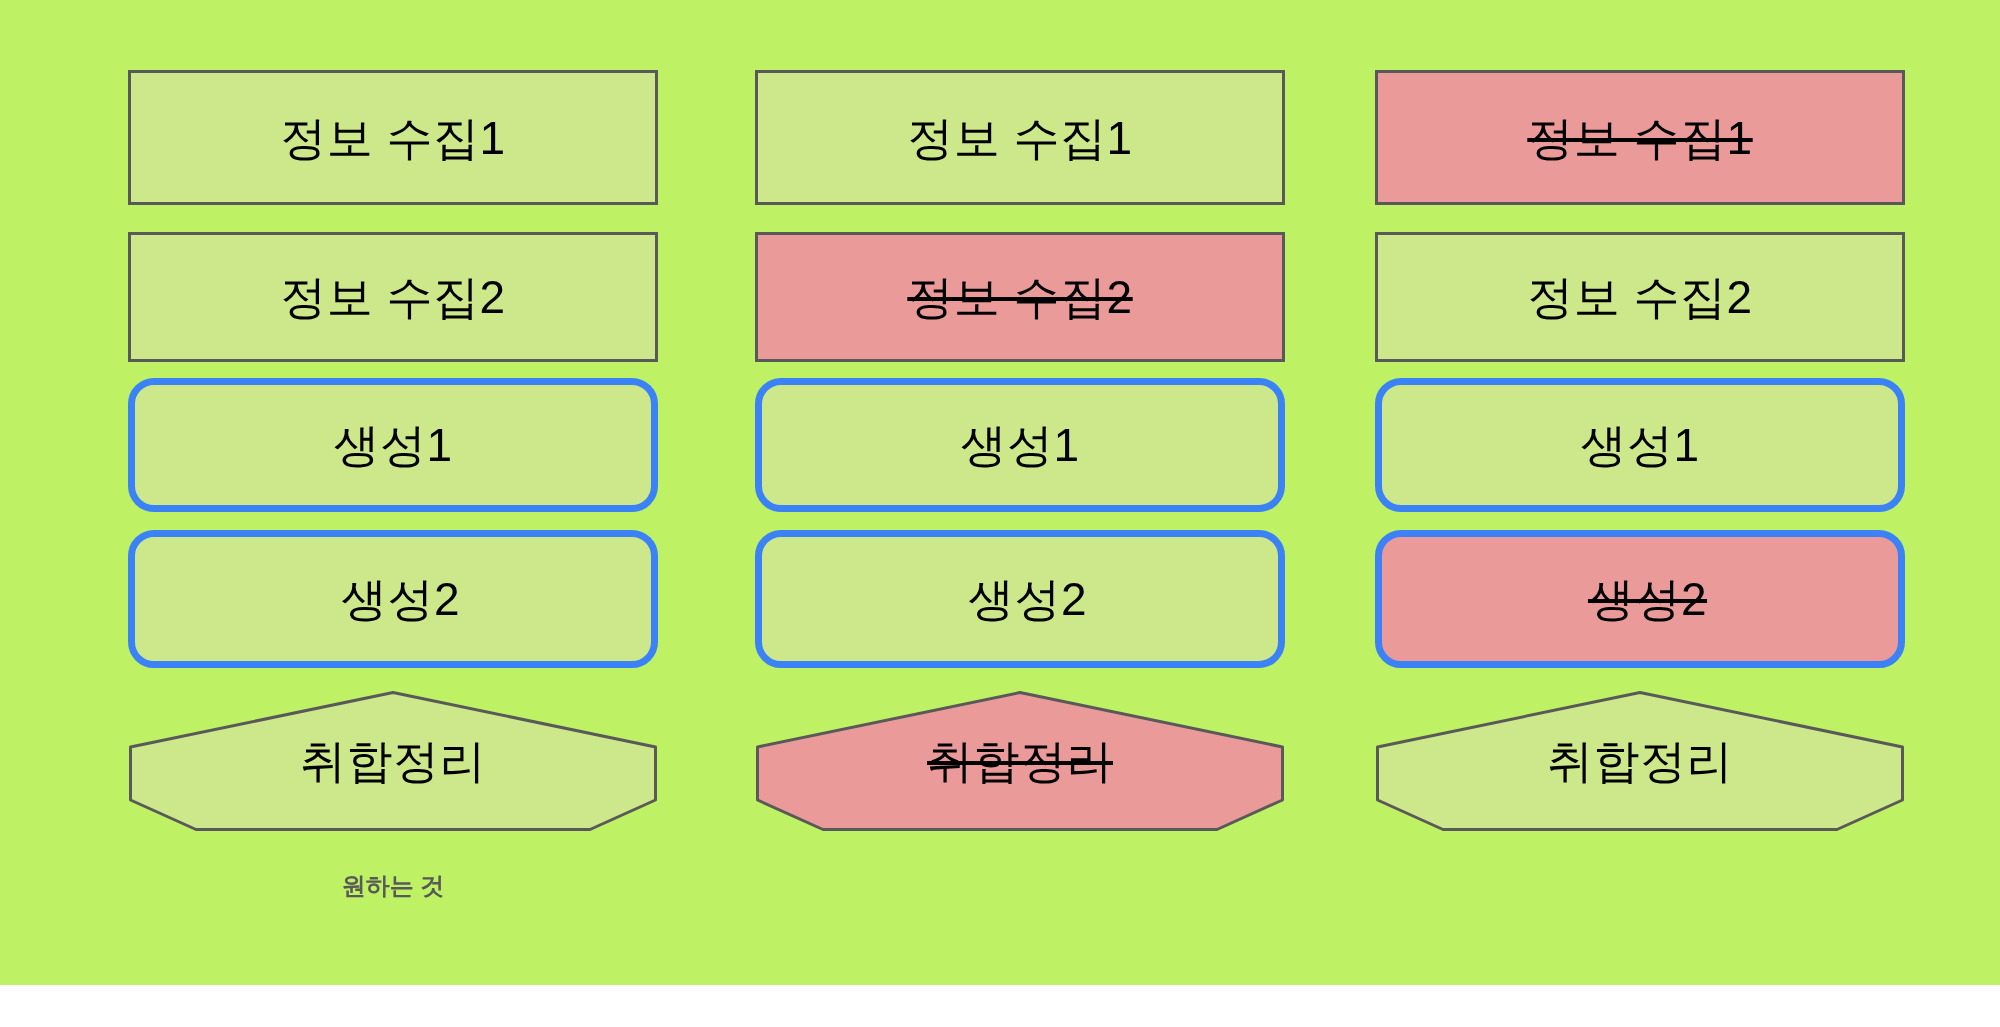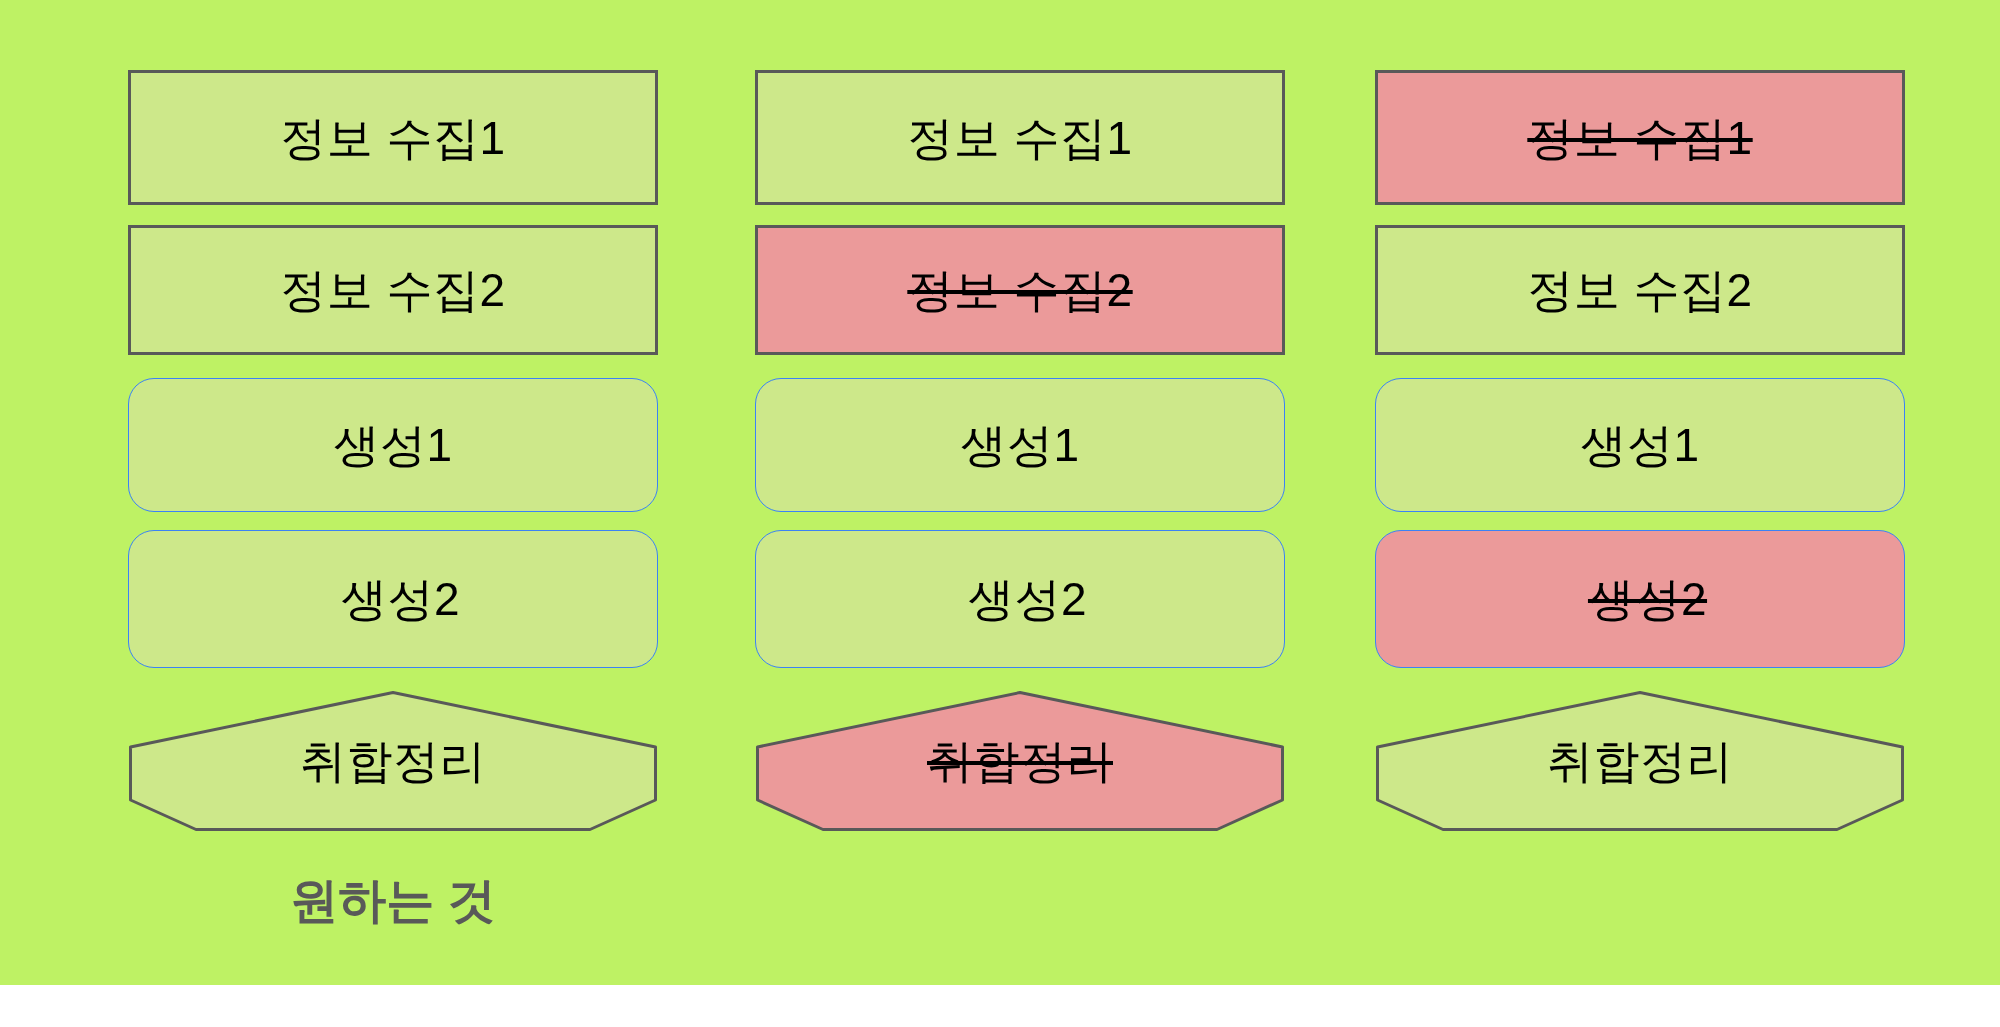--- a/index.html
+++ b/index.html
@@ -54,21 +54,21 @@
 
   
   .shape-rect {
     border: 3px solid #595959;
     background: #cde88a;
   }
   .shape-rect.red { background: #eb9a9a; }
 
   
   .shape-round {
-    border: 1px solid #3b82f6;
+    border: 7px solid #3b82f6;
     background: #cde88a;
     border-radius: 26px;
   }
   .shape-round.red { background: #eb9a9a; }
 
   
   .shape-pent {
     background: transparent;
     border: none;
   }
@@ -79,33 +79,33 @@
     height: 100%;
     display: block;
   }
   .shape-pent .node-label {
     position: relative;
     z-index: 2;
   }
 
   
   .row-1 { top: 70px;  height: 135px; }
-  .row-2 { top: 225px; height: 130px; }
+  .row-2 { top: 232px; height: 130px; }
   .row-3 { top: 378px; height: 134px; }
   .row-4 { top: 530px; height: 138px; padding-left: 15px; }
   .row-5 { top: 690px; height: 142px; }
 
   
   .caption {
     position: absolute;
     top: 872px;
     left: 0;
     width: 530px;
     text-align: center;
-    font-size: 48px;
+    font-size: 24px;
     font-weight: bold;
     color: #595959;
     line-height: 1.2;
     white-space: nowrap;
   }
 </style>
 </head>
 <body>
 
 <div id="canvas">

